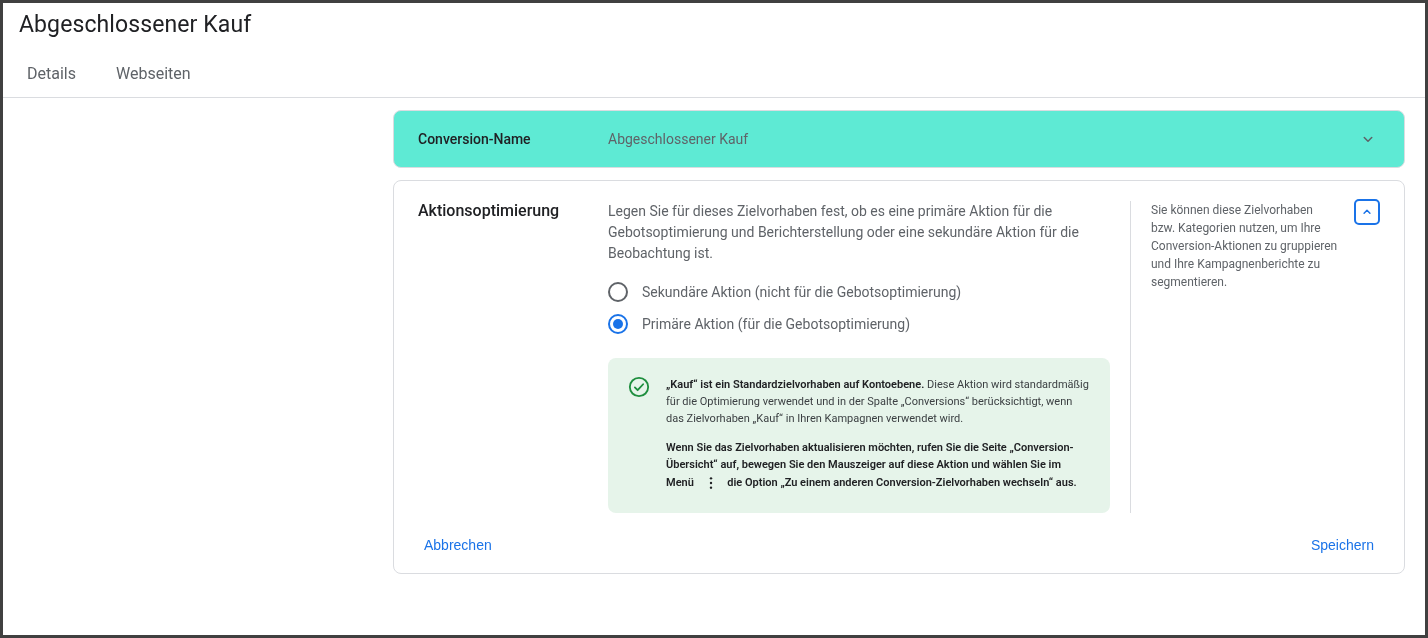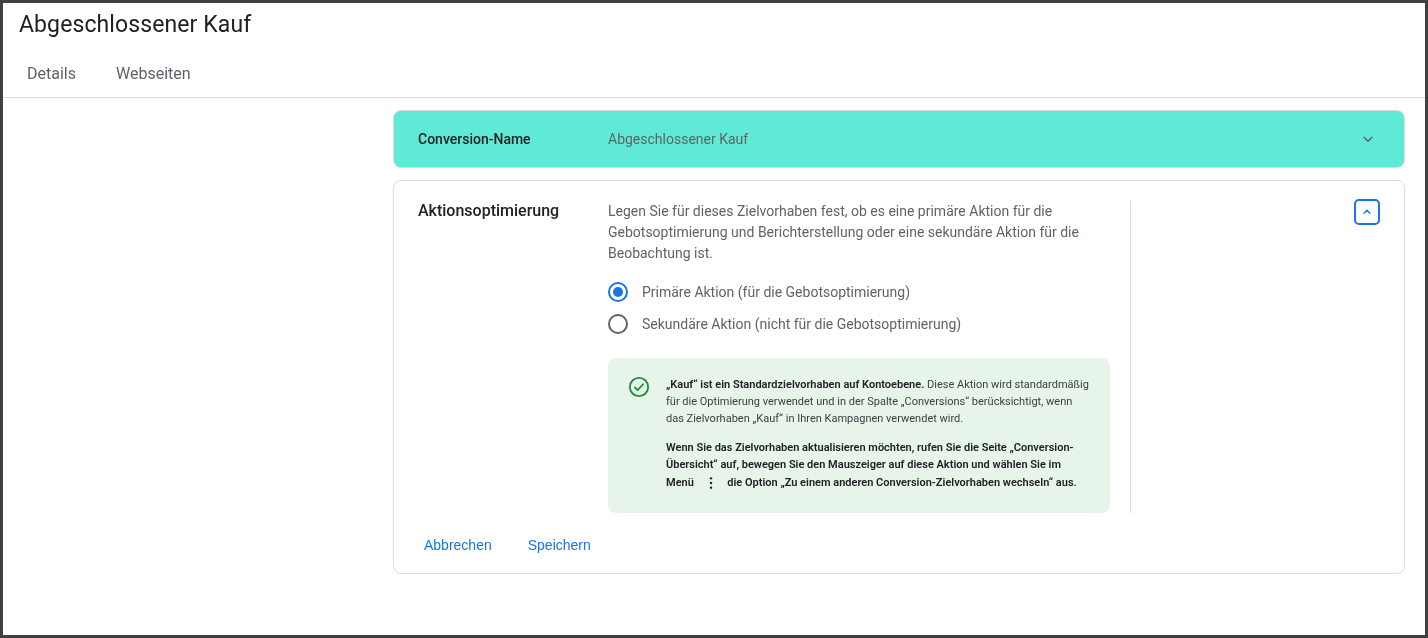--- a/index.html
+++ b/index.html
@@ -34,21 +34,21 @@
   .green-box { background: #e6f4ea; border-radius: 8px; padding: 18px 20px 20px 20px; display: flex; gap: 16px; }
   .green-icon { flex-shrink: 0; width: 22px; height: 22px; }
   .green-text { font-size: 11px; color: #3c4043; line-height: 1.55; }
   .green-text .bold { font-weight: 600; color: #202124; }
   .green-text p + p { margin-top: 12px; }
   .kebab { display: inline-flex; vertical-align: middle; width: 20px; height: 20px; align-items: center; justify-content: center; margin: 0 4px; }
   .kebab svg { width: 16px; height: 16px; }
   .col-right { width: 250px; flex-shrink: 0; border-left: 1px solid #dadce0; padding-left: 20px; position: relative; }
   .help-text { font-size: 12px; color: #5f6368; line-height: 1.5; padding-right: 40px;}
   .collapse-btn { position: absolute; top: -2px; right: 0; width: 26px; height: 26px; border: 2px solid #1a73e8; border-radius: 5px; display: flex; align-items: center; justify-content: center; color: #1a73e8; cursor: pointer; }
-  .footer { display: flex; justify-content: flex-start; gap: 28px; padding: 18px 26px 14px 26px; }
+  .footer { display: flex; justify-content: space-between; gap: 16px; padding: 18px 26px 14px 26px; }
   .btn-text { background: none; border: none; font-size: 14px; font-weight: 500; color: #1a73e8; cursor: pointer; padding: 6px 4px; }
 </style>
 </head>
 <body>
 <div class="frame">
 
 <div class="header">
   <div class="page-title">Abgeschlossener Kauf</div>
 </div>
 
@@ -73,29 +73,29 @@
 
   <div class="card main">
     <div class="main-body">
       <div class="col-label">
         <div class="section-title">Aktionsoptimierung</div>
       </div>
       <div class="col-mid">
         <div class="desc">Legen Sie für dieses Zielvorhaben fest, ob es eine primäre Aktion für die Gebotsoptimierung und Berichterstellung oder eine sekundäre Aktion für die Beobachtung ist.</div>
 
         <div class="radio-group">
+          <div class="radio-item">
+            <span class="radio-outer"></span>
+            <span class="radio-label">Sekundäre Aktion (nicht für die Gebotsoptimierung)</span>
+          </div>
           <div class="radio-item selected">
             <span class="radio-outer">
                   <span class="radio-inner"></span>
                 </span>
             <span class="radio-label">Primäre Aktion (für die Gebotsoptimierung)</span>
-          </div>
-          <div class="radio-item">
-            <span class="radio-outer"></span>
-            <span class="radio-label">Sekundäre Aktion (nicht für die Gebotsoptimierung)</span>
           </div>
         </div>
 
         <div class="green-box">
           <div class="green-icon">
             <svg viewBox="0 0 24 24" width="22" height="22">
                   <circle cx="12" cy="12" r="10" fill="none" stroke="#1e8e3e" stroke-width="2"></circle>
                   <path d="M7.5 12.5l3 3 6-6.5" fill="none" stroke="#1e8e3e" stroke-width="2" stroke-linecap="round" stroke-linejoin="round"></path>
                 </svg>
           </div>
@@ -110,20 +110,21 @@
                   </span><span> die Option „Zu einem anderen Conversion-Zielvorhaben wechseln“ aus.</span></p>
           </div>
         </div>
       </div>
       <div class="col-right">
         <div class="collapse-btn">
           <svg width="14" height="14" viewBox="0 0 24 24">
                 <path d="M7 14l5-5 5 5" fill="none" stroke="#1a73e8" stroke-width="2.5" stroke-linecap="round" stroke-linejoin="round"></path>
               </svg>
         </div>
+        <div class="help-text">Sie können diese Zielvorhaben bzw. Kategorien nutzen, um Ihre Conversion-Aktionen zu gruppieren und Ihre Kampagnenberichte zu segmentieren.</div>
       </div>
     </div>
     <div class="footer">
       <button class="btn-text">Abbrechen</button>
       <button class="btn-text">Speichern</button>
     </div>
   </div>
 
 </div>
 

